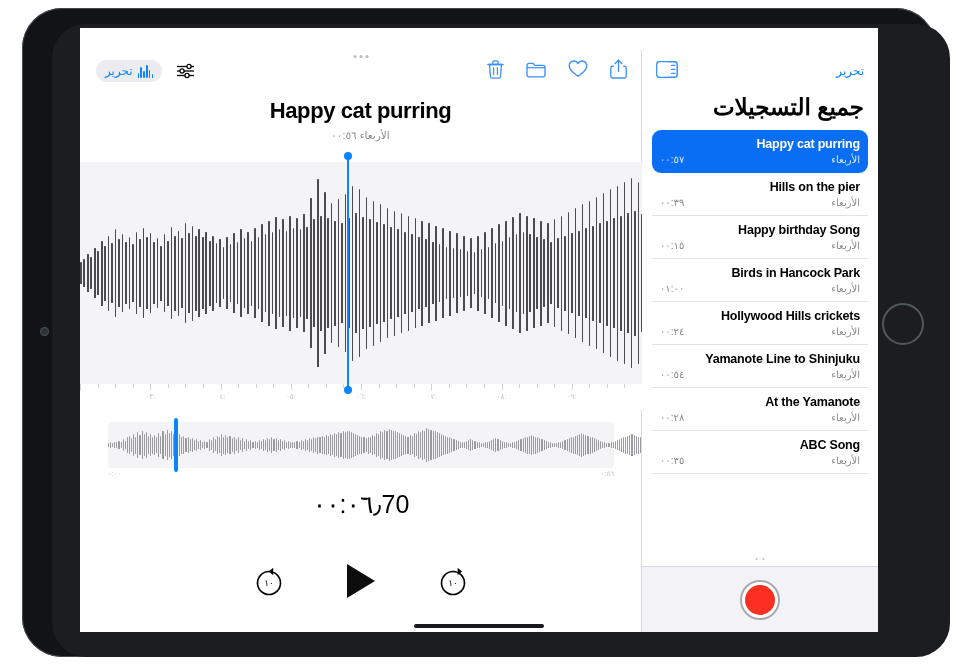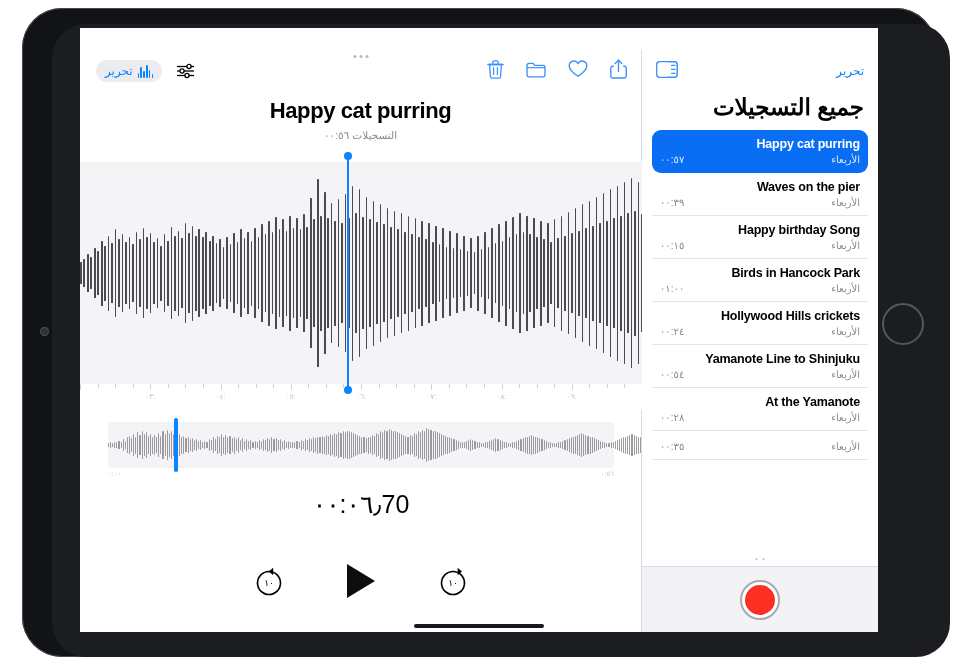--- a/index.html
+++ b/index.html
@@ -380,21 +380,21 @@
               <svg width="17" height="20" viewBox="0 0 17 20">
                 <path d="M3.8 7.2H2.6a1.8 1.8 0 0 0-1.8 1.8v8.2a1.8 1.8 0 0 0 1.8 1.8h11.8a1.8 1.8 0 0 0 1.8-1.8V9a1.8 1.8 0 0 0-1.8-1.8h-1.2" fill="none" stroke="#3b91fd" stroke-width="1.35"></path>
                 <path d="M8.5 1.2v11.3" stroke="#3b91fd" stroke-width="1.35" stroke-linecap="round"></path>
                 <path d="M5.2 4.5 8.5 1.2l3.3 3.3" fill="none" stroke="#3b91fd" stroke-width="1.35" stroke-linecap="round" stroke-linejoin="round"></path>
               </svg>
             </span>
           </div>
         </div>
 
         <div class="rec-title">Happy cat purring</div>
-        <div class="rec-sub">التسجيلات ٠٠:٥٦</div>
+        <div class="rec-sub">الأربعاء ٠٠:٥٦</div>
 
         <div class="wave-main-wrap">
           <div class="wave-main" id="waveMain">
               <i style="height: 22.5px;"></i>
               <i style="height: 27.5px;"></i>
               <i style="height: 37.5px;"></i>
               <i style="height: 32.5px;"></i>
               <i style="height: 50px;"></i>
               <i style="height: 43.75px;"></i>
               <i style="height: 65px;"></i>
@@ -1093,21 +1093,21 @@
 
         <div class="list" id="recList">
             <div class="item selected">
               <div class="name">Happy cat purring</div>
               <div class="meta">
                 <span class="day">الأربعاء</span>
                 <span class="dur">٠٠:٥٧</span>
               </div>
             </div>
             <div class="item">
-              <div class="name">Waves on the pier</div>
+              <div class="name">Hills on the pier</div>
               <div class="meta">
                 <span class="day">الأربعاء</span>
                 <span class="dur">٠٠:٣٩</span>
               </div>
               <div class="sep"></div>
             </div>
             <div class="item">
               <div class="name">Happy birthday Song</div>
               <div class="meta">
                 <span class="day">الأربعاء</span>
@@ -1141,20 +1141,21 @@
             </div>
             <div class="item">
               <div class="name">At the Yamanote</div>
               <div class="meta">
                 <span class="day">الأربعاء</span>
                 <span class="dur">٠٠:٢٨</span>
               </div>
               <div class="sep"></div>
             </div>
             <div class="item">
+              <div class="name">ABC Song</div>
               <div class="meta">
                 <span class="day">الأربعاء</span>
                 <span class="dur">٠٠:٣٥</span>
               </div>
               <div class="sep"></div>
             </div>
           </div>
 
         <div class="dots-hint">
           <i></i>

